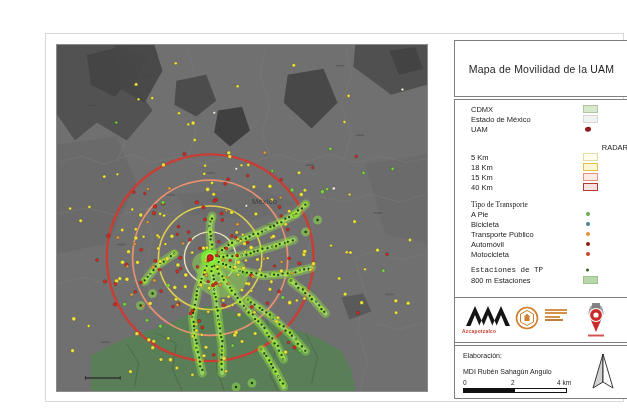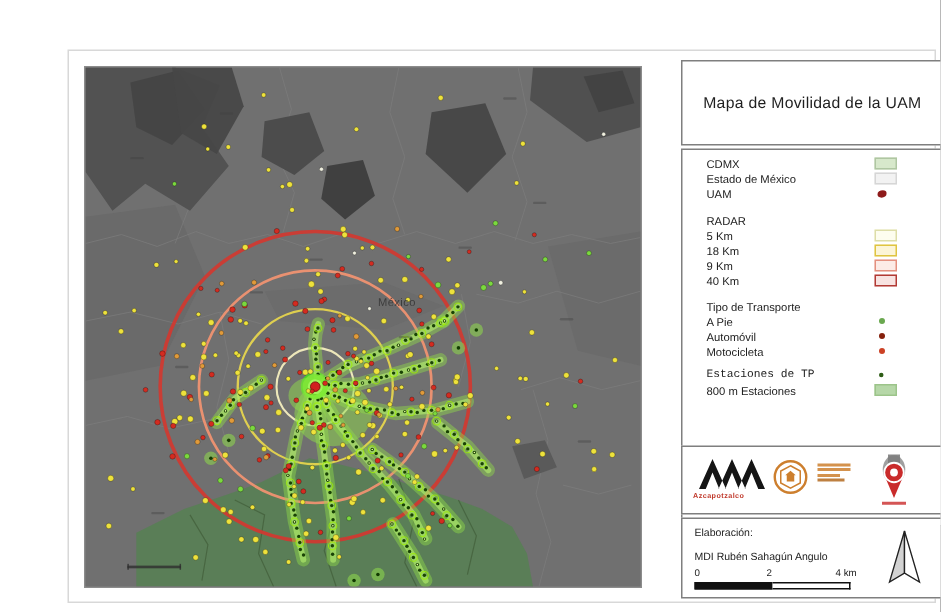--- a/index.html
+++ b/index.html
@@ -19,22 +19,22 @@
   .pbox{
     position:absolute;left:454px;width:175px;box-sizing:border-box;
     border:1px solid #7f7f7f;background:#ffffff;
   }
   .title-box{top:40px;height:57px;display:flex;align-items:center;justify-content:center;}
   .title-box .ttl{font-size:10.5px;color:#1f1f1f;letter-spacing:.2px;}
   .legend-box{top:99px;height:252px;padding-top:4px;}
   .lrow{position:relative;height:10px;display:flex;align-items:center;padding-left:16px;}
   .lrow .lbl{font-size:7.5px;color:#1c1c1c;white-space:nowrap;}
   .sw{position:absolute;left:128px;top:50%;transform:translateY(-50%);display:inline-block;}
-  .g-radar{margin-top:8px;}
-  .g-transport{margin-top:7px;}
+  .g-radar{margin-top:8px;justify-content:flex-end;}
+  .g-transport{margin-top:7px;font-family:Liberation Serif, serif;}
   .g-stations{margin-top:6px;font-family:Liberation Mono, monospace;}
   .logos-box{top:297px;height:46px;}
   .logo-uam{position:absolute;left:10px;top:6px;}
   .logo-uam-caption{position:absolute;left:7px;top:31px;font-size:4.8px;font-weight:bold;color:#c0392b;letter-spacing:.3px;}
   .logo-emblem{position:absolute;left:60px;top:8px;}
   .logo-textlines{position:absolute;left:90px;top:11px;}
   .logo-textlines div{width:22px;height:1.8px;background:#cd7f2e;opacity:.85;margin-bottom:1.6px;}
   .logo-textlines div:nth-child(3){width:15px;}
   .logo-textlines div:nth-child(4){background:#b36a20;width:18px;}
   .logo-pin{position:absolute;left:128px;top:3px;}
@@ -782,34 +782,42 @@
   </div>
   <div class="lrow">
     <span class="lbl">5 Km</span>
     <span class="sw" style="width: 13px; height: 6px; background: rgb(253, 253, 239); border: 1px solid rgb(221, 221, 168);"></span>
   </div>
   <div class="lrow">
     <span class="lbl">18 Km</span>
     <span class="sw" style="width: 13px; height: 6px; background: rgb(252, 245, 215); border: 1px solid rgb(223, 196, 65);"></span>
   </div>
   <div class="lrow">
-    <span class="lbl">9 Km</span>
+    <span class="lbl">15 Km</span>
     <span class="sw" style="width: 13px; height: 6px; background: rgb(252, 235, 230); border: 1px solid rgb(228, 144, 127);"></span>
   </div>
   <div class="lrow">
     <span class="lbl">40 Km</span>
     <span class="sw" style="width: 13px; height: 6px; background: rgb(248, 227, 225); border: 1px solid rgb(178, 58, 52);"></span>
   </div>
 
   <div class="lrow g-transport">
     <span class="lbl">Tipo de Transporte</span>
   </div>
   <div class="lrow">
     <span class="lbl">A Pie</span>
     <span class="sw" style="width: 4px; height: 4px; border-radius: 50%; background: rgb(106, 168, 79); left: 131px;"></span>
+  </div>
+  <div class="lrow">
+    <span class="lbl">Bicicleta</span>
+    <span class="sw" style="width: 4px; height: 4px; border-radius: 50%; background: rgb(69, 129, 142); left: 131px;"></span>
+  </div>
+  <div class="lrow">
+    <span class="lbl">Transporte Público</span>
+    <span class="sw" style="width: 4px; height: 4px; border-radius: 50%; background: rgb(230, 145, 56); left: 131px;"></span>
   </div>
   <div class="lrow">
     <span class="lbl">Automóvil</span>
     <span class="sw" style="width: 4px; height: 4px; border-radius: 50%; background: rgb(133, 32, 12); left: 131px;"></span>
   </div>
   <div class="lrow">
     <span class="lbl">Motocicleta</span>
     <span class="sw" style="width: 4px; height: 4px; border-radius: 50%; background: rgb(204, 65, 37); left: 131px;"></span>
   </div>
 

